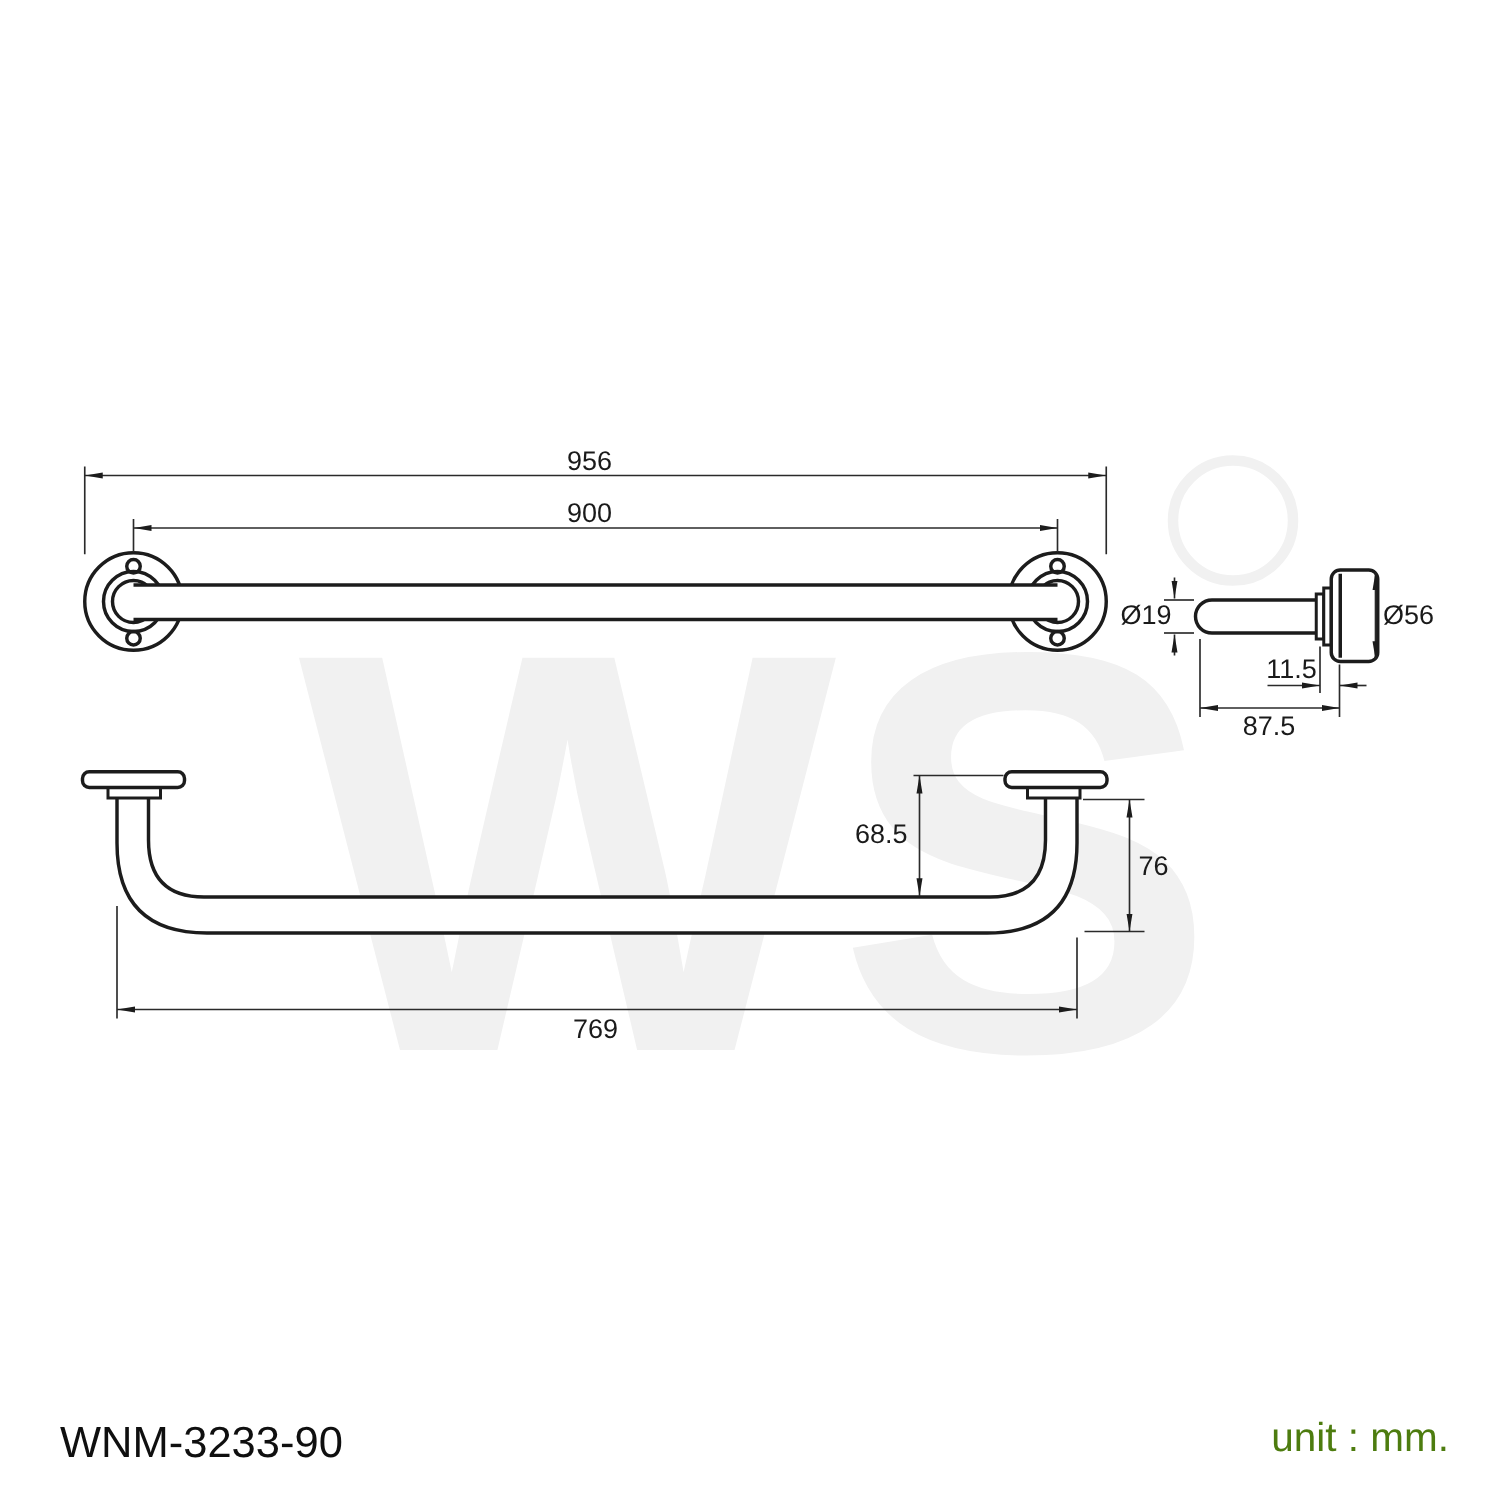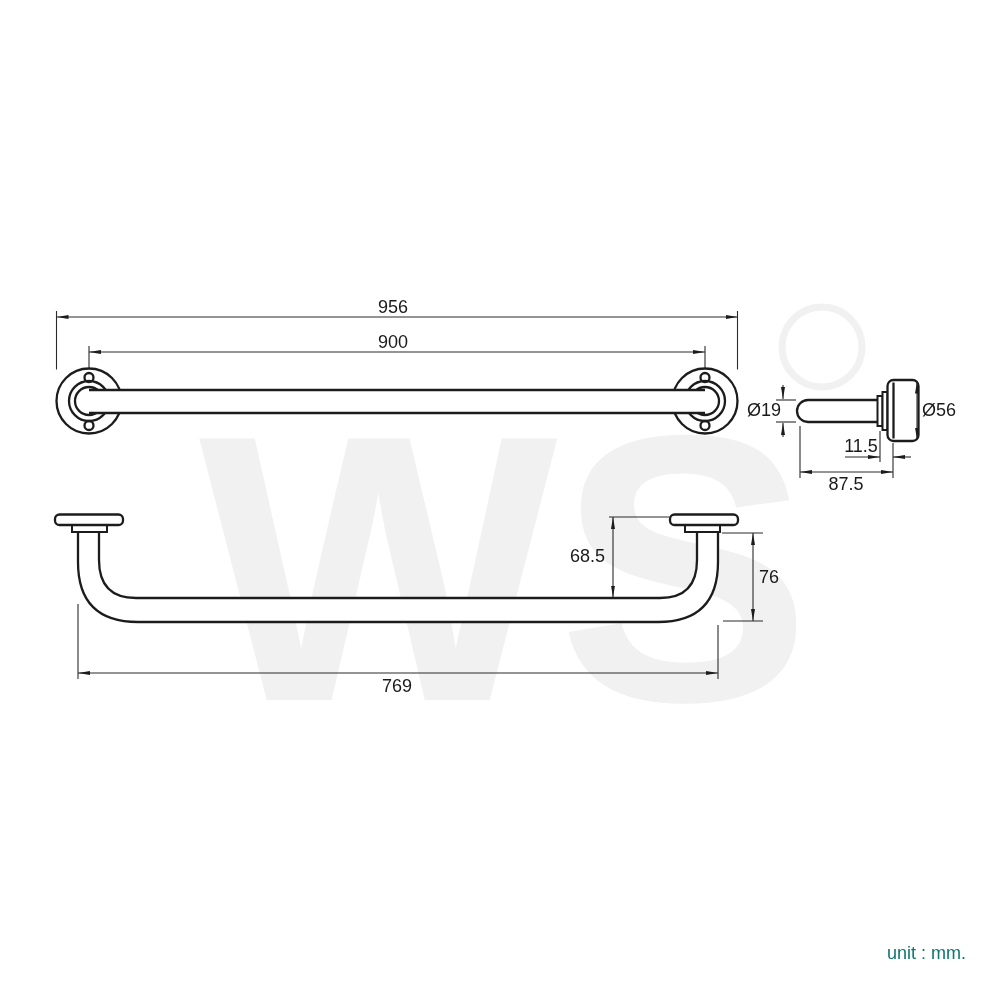--- a/index.html
+++ b/index.html
@@ -8,21 +8,21 @@
   svg{position:absolute;left:0;top:0;}
   
   .obj{stroke:#1c1c1c;stroke-width:2.3;fill:none;}
   .objf{stroke:#1c1c1c;stroke-width:2.3;fill:#ffffff;}
   .objf2{stroke:#1c1c1c;stroke-width:2;fill:#ffffff;}
   .thin{stroke:#2a2a2a;stroke-width:1.1;fill:none;}
   .dimline{stroke:#2a2a2a;stroke-width:1.1;fill:none;}
   .dimtxt{font-family:"Liberation Sans",sans-serif;font-size:18px;fill:#1a1a1a;}
   .wm{fill:#f1f1f1;font-family:"Liberation Sans",sans-serif;font-weight:bold;}
   .footer-model{position:absolute;left:40px;top:946px;font-size:29px;color:#0f0f0f;}
-  .footer-unit{position:absolute;right:34px;top:943px;font-size:18px;color:#0f766e;}
+  .footer-unit{position:absolute;right:34px;top:943px;font-size:27px;color:#4d7c0f;}
 </style>
 </head>
 <body>
 
 <div class="page">
 
 <svg width="1000" height="1000" viewBox="0 0 1000 1000">
   <defs>
     <marker id="arr" viewBox="0 0 12 5" refX="12" refY="2.5" markerWidth="12" markerHeight="5" markerUnits="userSpaceOnUse" orient="auto-start-reverse">
       <path d="M0,0.5 L12,2.5 L0,4.5 Z" fill="#1c1c1c"></path>
@@ -130,14 +130,15 @@
 
     <g>
       <line x1="78" y1="604" x2="78" y2="679" class="thin"></line>
       <line x1="718" y1="625" x2="718" y2="679" class="thin"></line>
       <line x1="78" y1="673" x2="718" y2="673" class="dimline" marker-start="url(#arr)" marker-end="url(#arr)"></line>
       <text x="397" y="692" text-anchor="middle" class="dimtxt">769</text>
     </g>
   </g>
 </svg>
 
+  <div class="footer-model">WNM-3233-90</div>
   <div class="footer-unit">unit : mm.</div>
 </div>
 
 </body></html>

